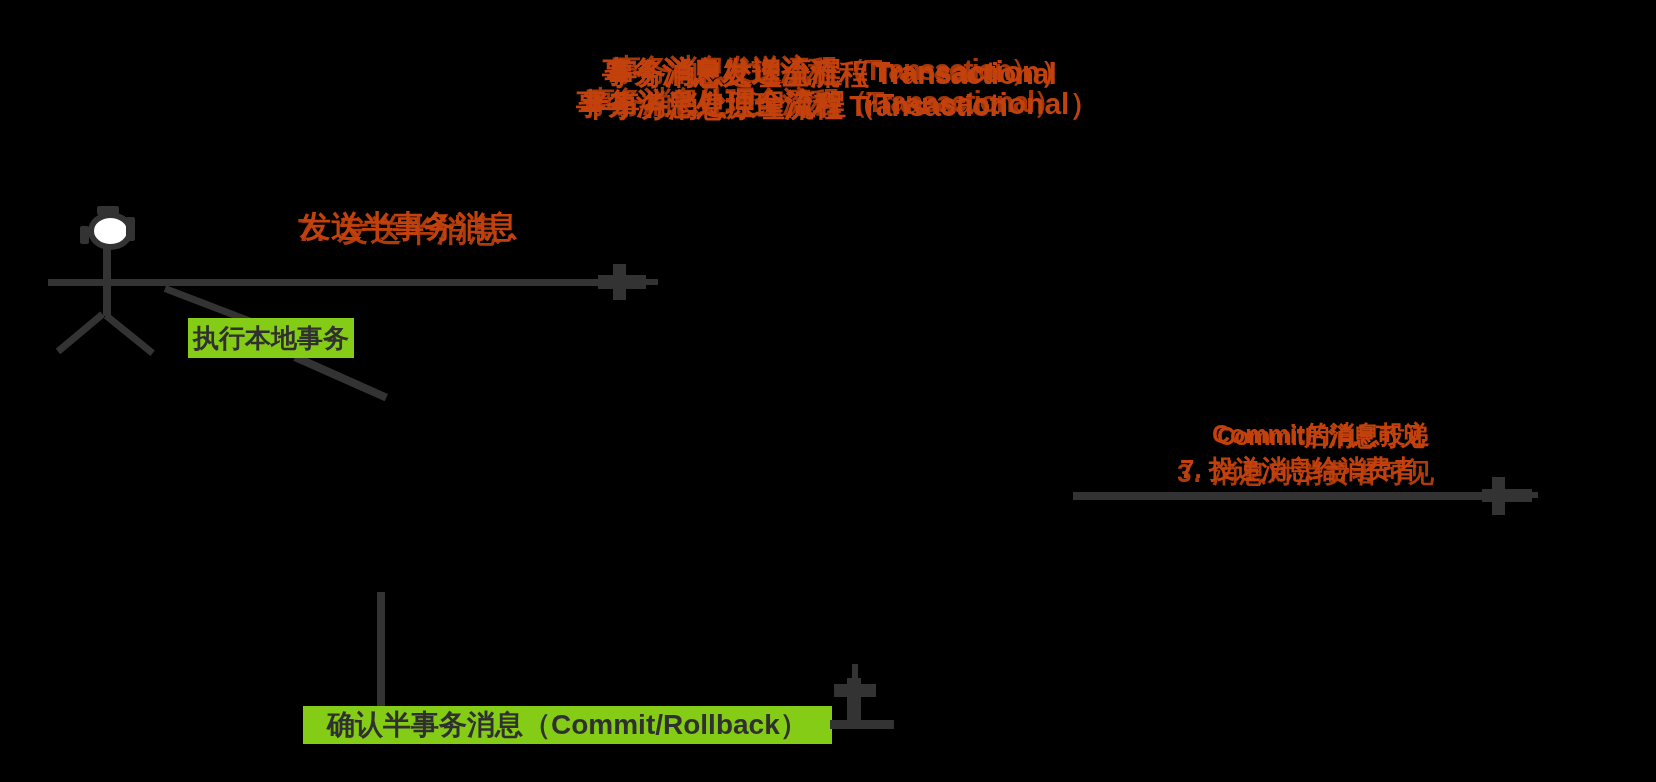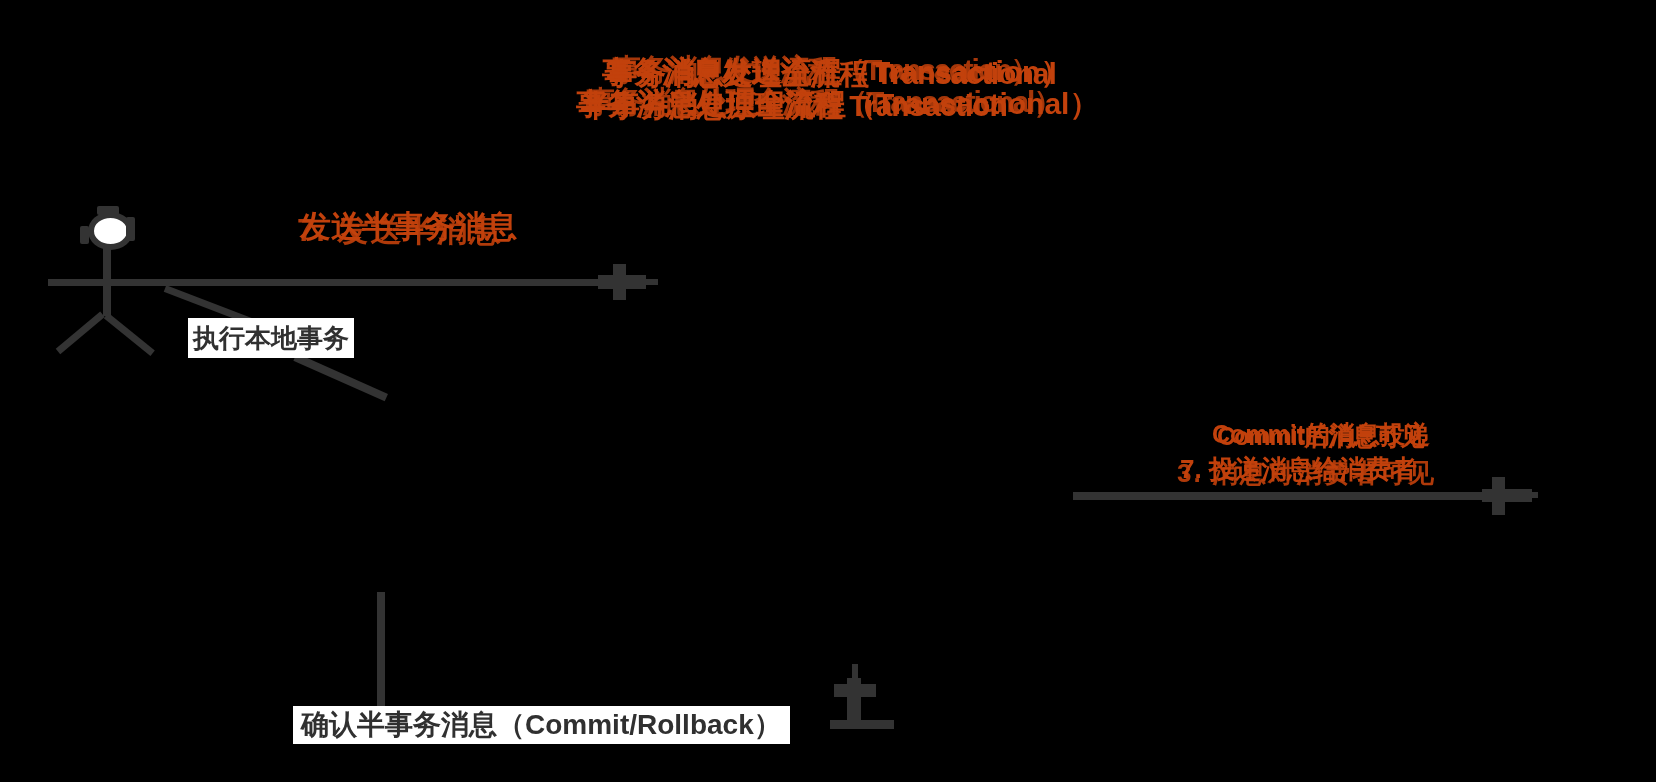--- a/index.html
+++ b/index.html
@@ -16,21 +16,21 @@
   .diag { position:absolute; background:#333; transform-origin:0 50%; }
   
   .garble { position:absolute; color:#c2410c; font-weight:700; white-space:nowrap; }
   .garble span { position:absolute; left:0; top:0; white-space:nowrap; }
   .garble span.o1 { transform:translate(5px,2px); letter-spacing:-1px; }
   .garble span.o2 { transform:translate(-3px,4px); letter-spacing:2px; opacity:.9; }
   .garble span.o3 { transform:translate(10px,-2px); letter-spacing:-2px; opacity:.85; }
   
   .wlabel {
     position:absolute;
-    background:#ffffff;
+    background:#84cc16;
     color:#303030;
     font-weight:700;
     white-space:nowrap;
     display:flex; align-items:center;
   }
   
   .head {
     position:absolute; left:88px; top:212px; width:45px; height:38px;
     background:#fff; border:6px solid #333; border-radius:50%;
   }
@@ -81,21 +81,21 @@
 <div class="diag" style="left:165px; top:285px; width:95px; height:7px; transform:rotate(21deg);"></div>
 <div class="diag" style="left:295px; top:353px; width:100px; height:8px; transform:rotate(24deg);"></div>
 
 <div class="wlabel" style="left:188px; top:318px; height:40px; padding:0 5px; font-size:26px;">
   <span>执行本地事务</span>
 </div>
 
 <div class="bar" style="left:377px; top:592px; width:8px; height:121px;"></div>
 <div class="bar-light" style="left:377px; top:712px; width:8px; height:6px;"></div>
 
-<div class="wlabel" style="left:293px; top:706px; height:38px; padding:0 8px; font-size:28px;">
+<div class="wlabel" style="left:303px; top:706px; height:38px; padding:0 24px; font-size:28px;">
   <span>确认半事务消息（Commit/Rollback）</span>
 </div>
 
 <div class="abs" style="left:0; top:0; width:0; height:0;">
   <div class="bar" style="left:830px; top:720px; width:64px; height:9px;"></div>
   <div class="bar" style="left:847px; top:678px; width:14px; height:51px;"></div>
   <div class="cross-h" style="left:834px; top:684px; width:42px; height:13px;"></div>
   <div class="cross-v" style="left:852px; top:664px; width:6px; height:16px;"></div>
 </div>
 

